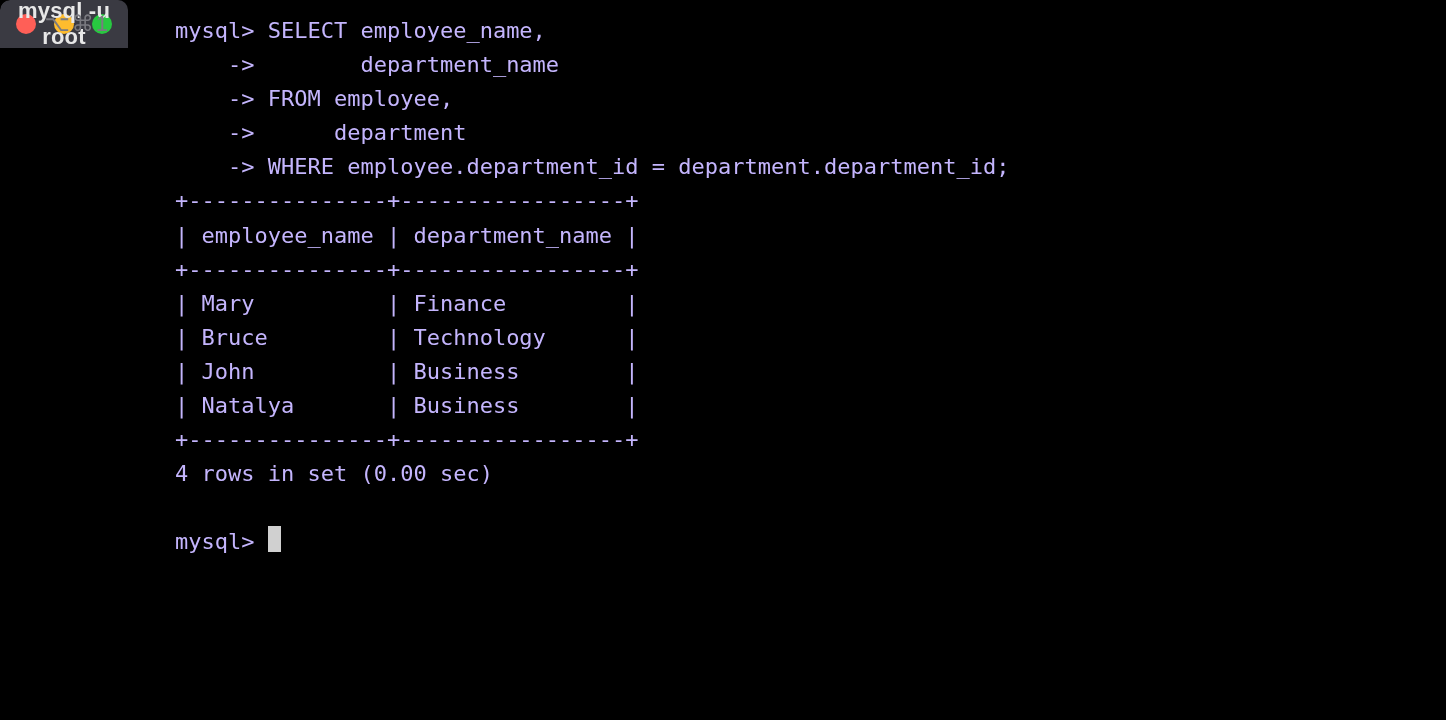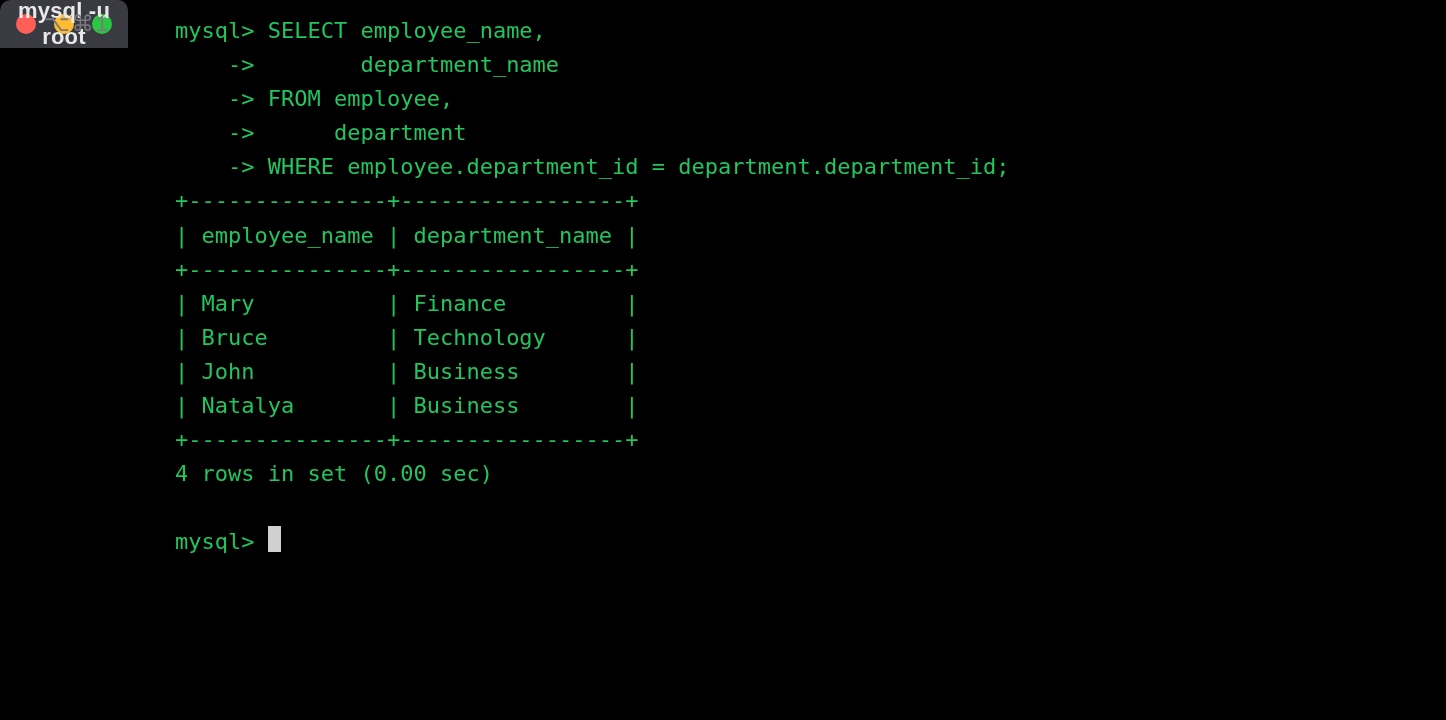--- a/index.html
+++ b/index.html
@@ -62,21 +62,21 @@
     .titlebar-right {
       position: absolute;
       right: 18px;
       color: #7a7a80;
       font-size: 22px;
       font-family: -apple-system, BlinkMacSystemFont, "Segoe UI", Helvetica, sans-serif;
       letter-spacing: 2px;
     }
     .terminal-body {
       background: #000;
-      color: #22c55e;
+      color: #c4b5fd;
       flex: 1;
       padding: 14px 12px;
       white-space: pre;
       font-family: "SF Mono", Menlo, Monaco, Consolas, monospace;
       font-size: 22px;
       line-height: 1.55;
       letter-spacing: 0;
     }
     .cursor {
       display: inline-block;

